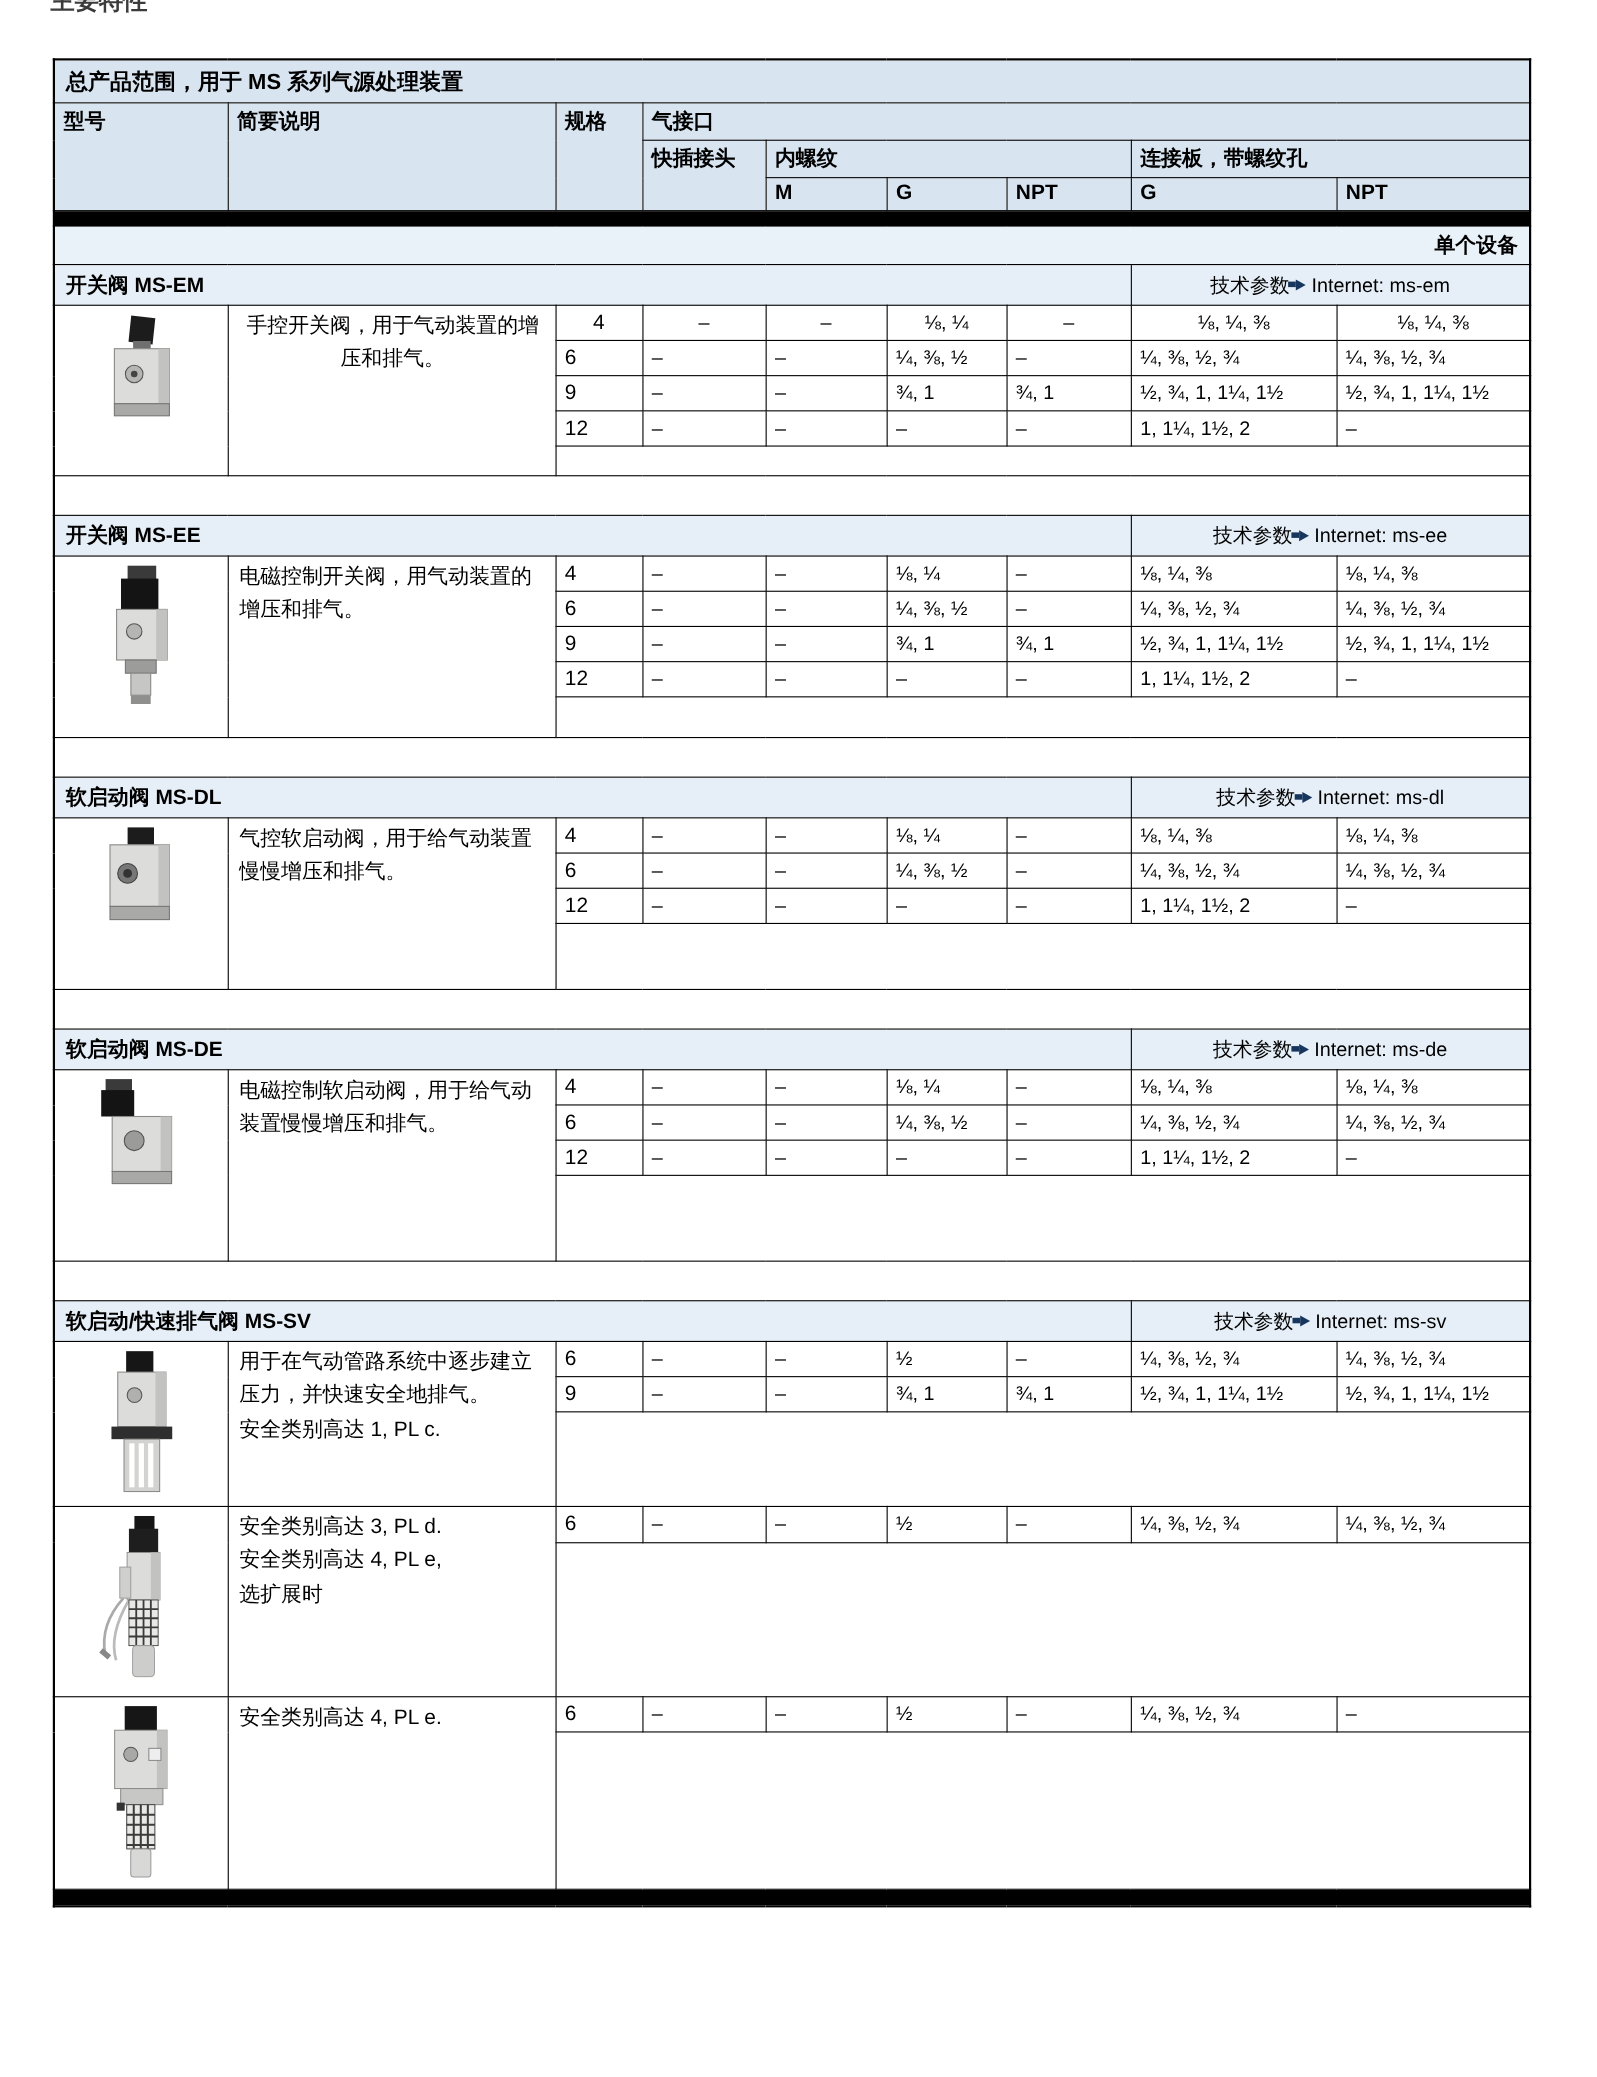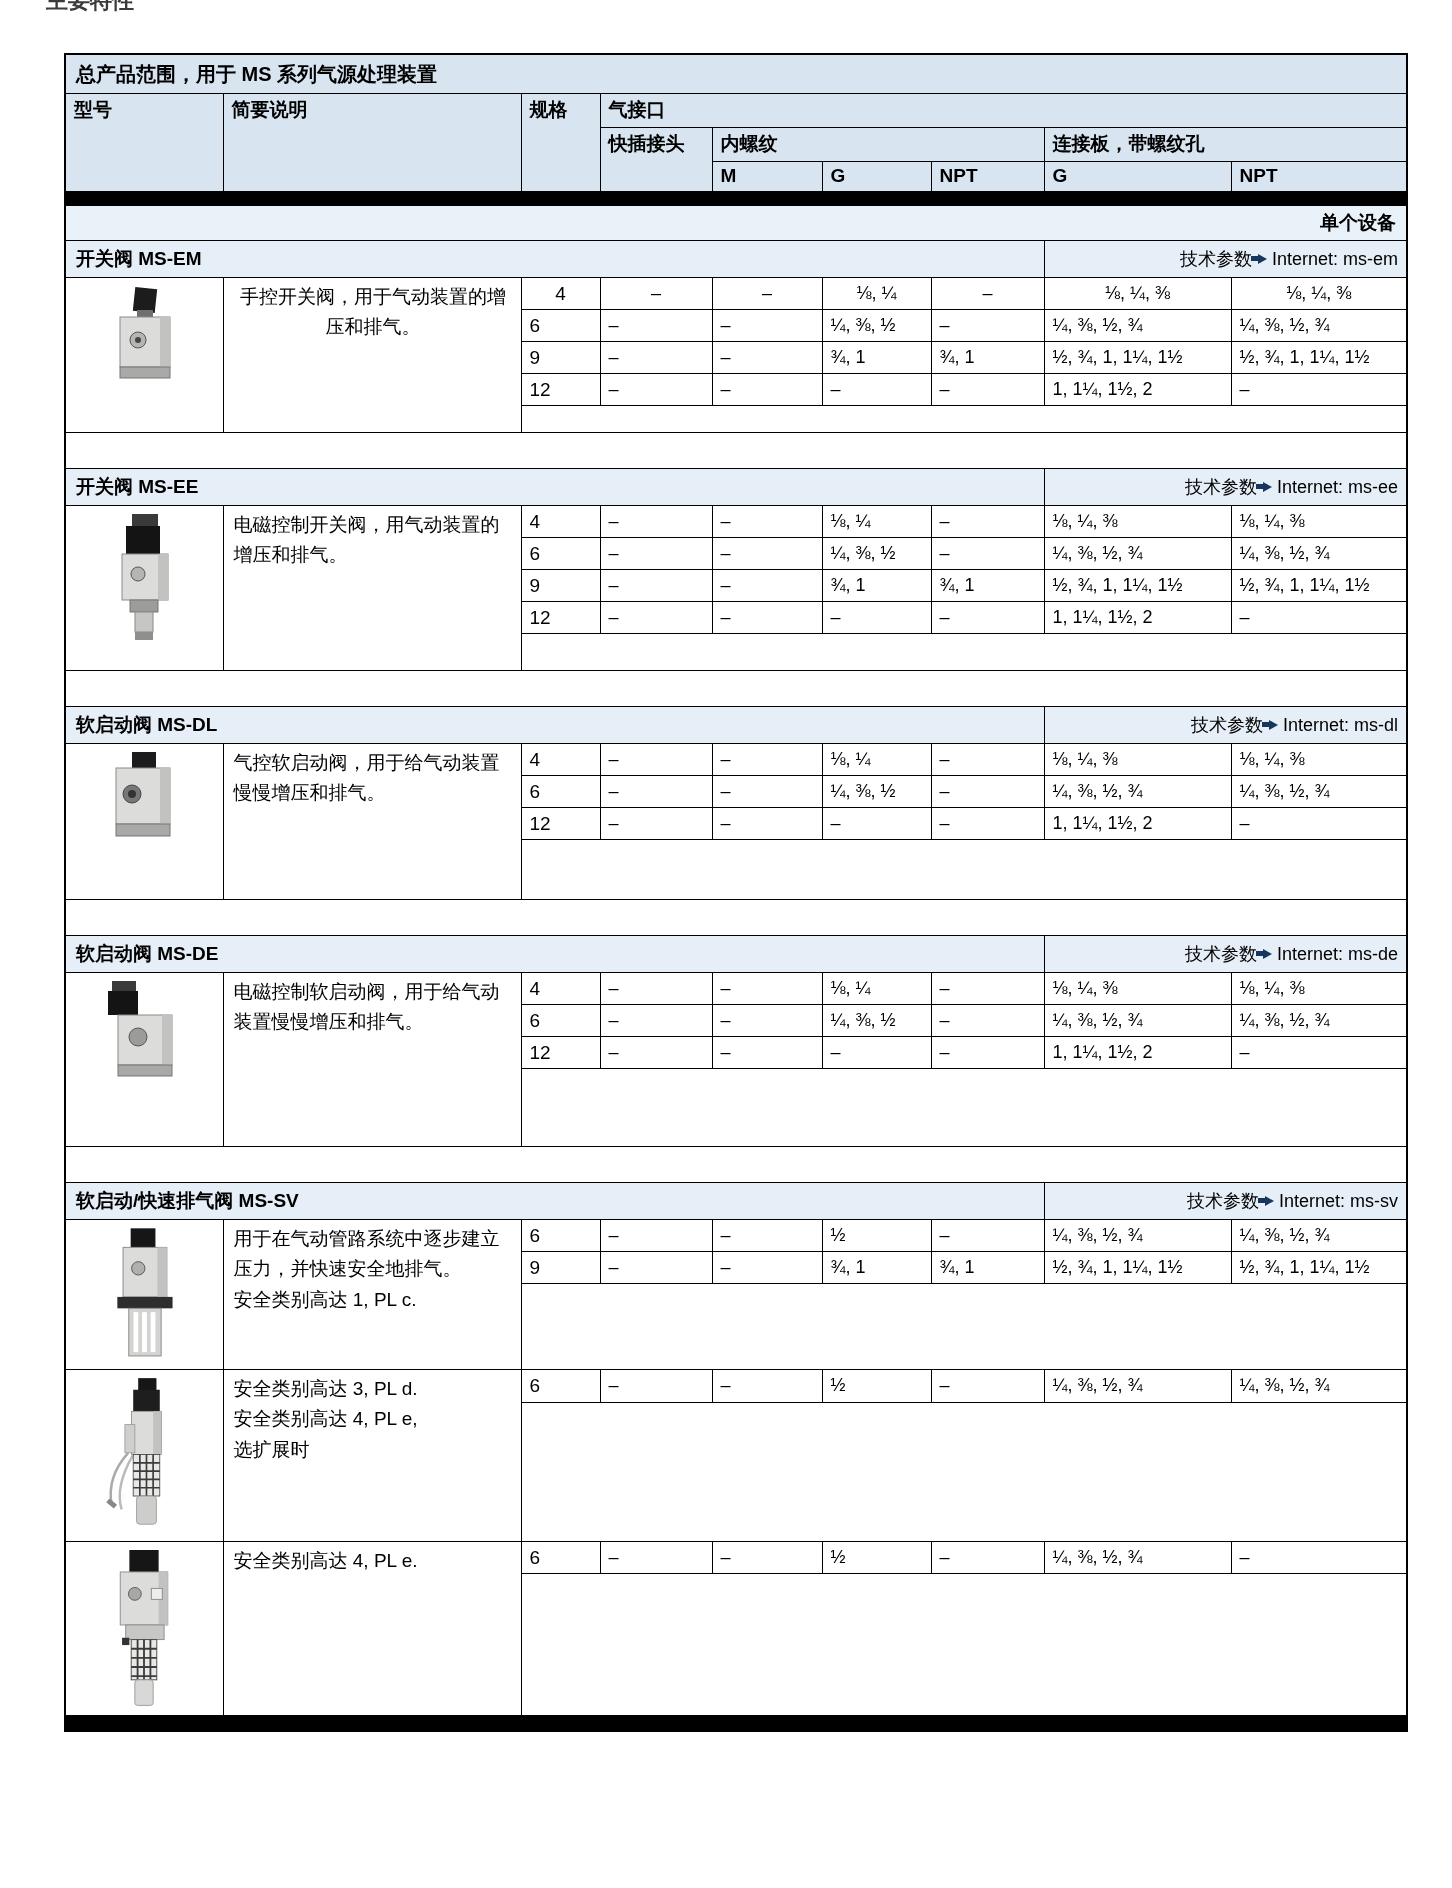--- a/index.html
+++ b/index.html
@@ -5,33 +5,33 @@
   html,body{margin:0;padding:0;}
   body{
     width:1452px;height:1888px;position:relative;overflow:hidden;
     background:#ffffff;color:#000;
     font-family:"Liberation Sans","DejaVu Sans",sans-serif;
   }
   .top-heading{
     position:absolute;left:46px;top:-14px;
     font-size:22px;font-weight:bold;color:#3b3b3b;
   }
-  .catalog{position:absolute;left:64px;top:53px;}
+  .catalog{position:absolute;left:48px;top:53px;}
   table{border-collapse:collapse;table-layout:fixed;width:1342px;border:2.5px solid #000;}
   td{border:1.5px solid #000;overflow:hidden;vertical-align:middle;}
   tr.title-row td{
     background:#d8e5f1;font-weight:bold;font-size:20px;height:34px;padding:2px 10px;
   }
   tr.colhead td{
     background:#d8e5f1;font-weight:bold;font-size:19px;padding:3px 8px;vertical-align:top;
   }
   tr.black-bar td{background:#000;height:13px;padding:0;}
   tr.group-row td{background:#eaf2f9;font-weight:bold;font-size:19px;height:30px;padding:2px 10px;text-align:right;}
   .section-name-cell{background:#e6eff7;font-weight:bold;font-size:19px;height:30px;padding:3px 8px 3px 10px;white-space:nowrap;}
-  .tech-cell{background:#e6eff7;font-size:18px;text-align:right;padding:3px 8px;white-space:nowrap;}
+  .tech-cell{background:#e6eff7;font-size:18px;text-align:center;padding:3px 8px;white-space:nowrap;}
   .arrow{
     display:inline-block;vertical-align:middle;margin:0 5px 3px 6px;width:0;height:0;
     border-top:5.5px solid transparent;border-bottom:5.5px solid transparent;
     border-left:9px solid #17365d;position:relative;
   }
   .arrow::before{content:"";position:absolute;right:9px;top:-2.5px;width:7px;height:5px;background:#17365d;}
   .photo-cell{background:#fff;vertical-align:top;text-align:center;padding-top:8px;}
   .desc-cell{background:#fff;vertical-align:top;font-size:19px;line-height:1.6;padding:4px 8px 4px 10px;}
   .size-cell{font-size:19px;padding:1px 8px;background:#fff;}
   .value-cell{font-size:18px;padding:1px 8px;background:#fff;}

